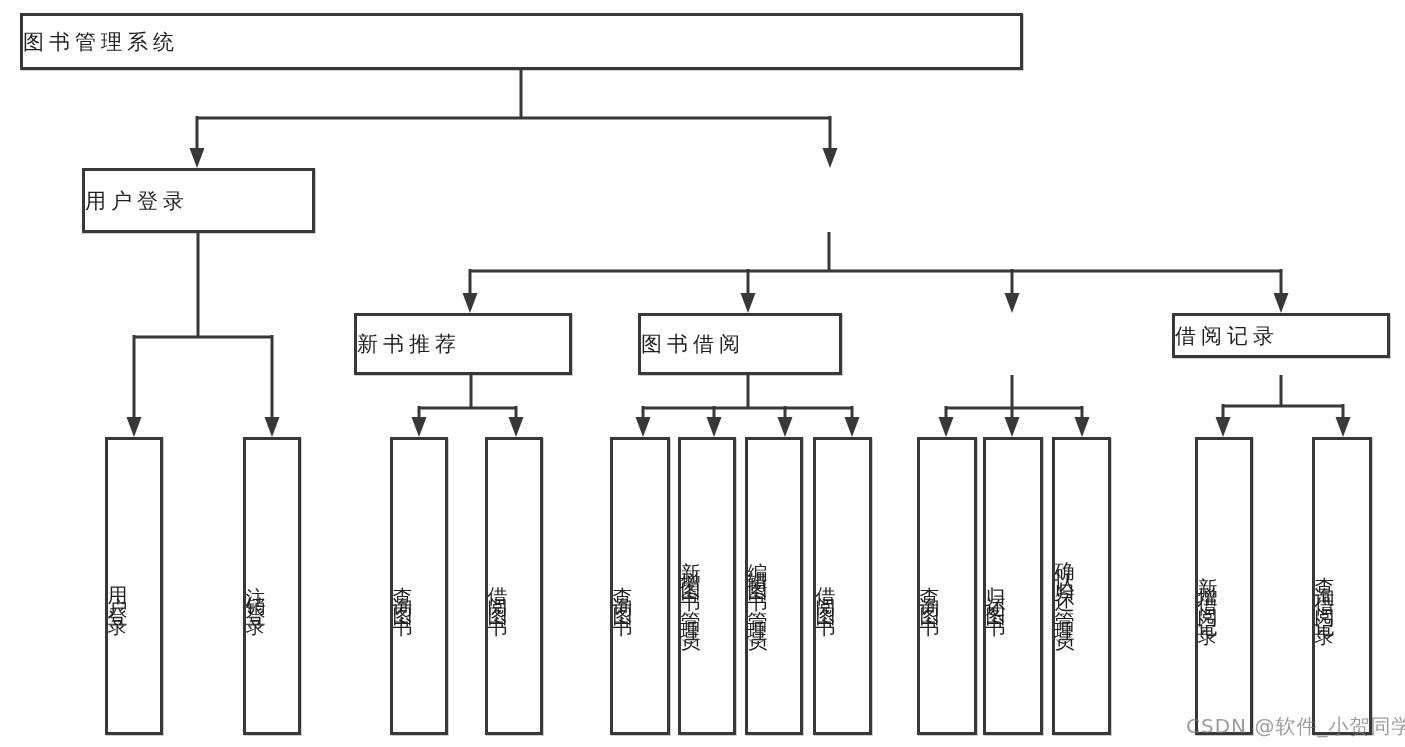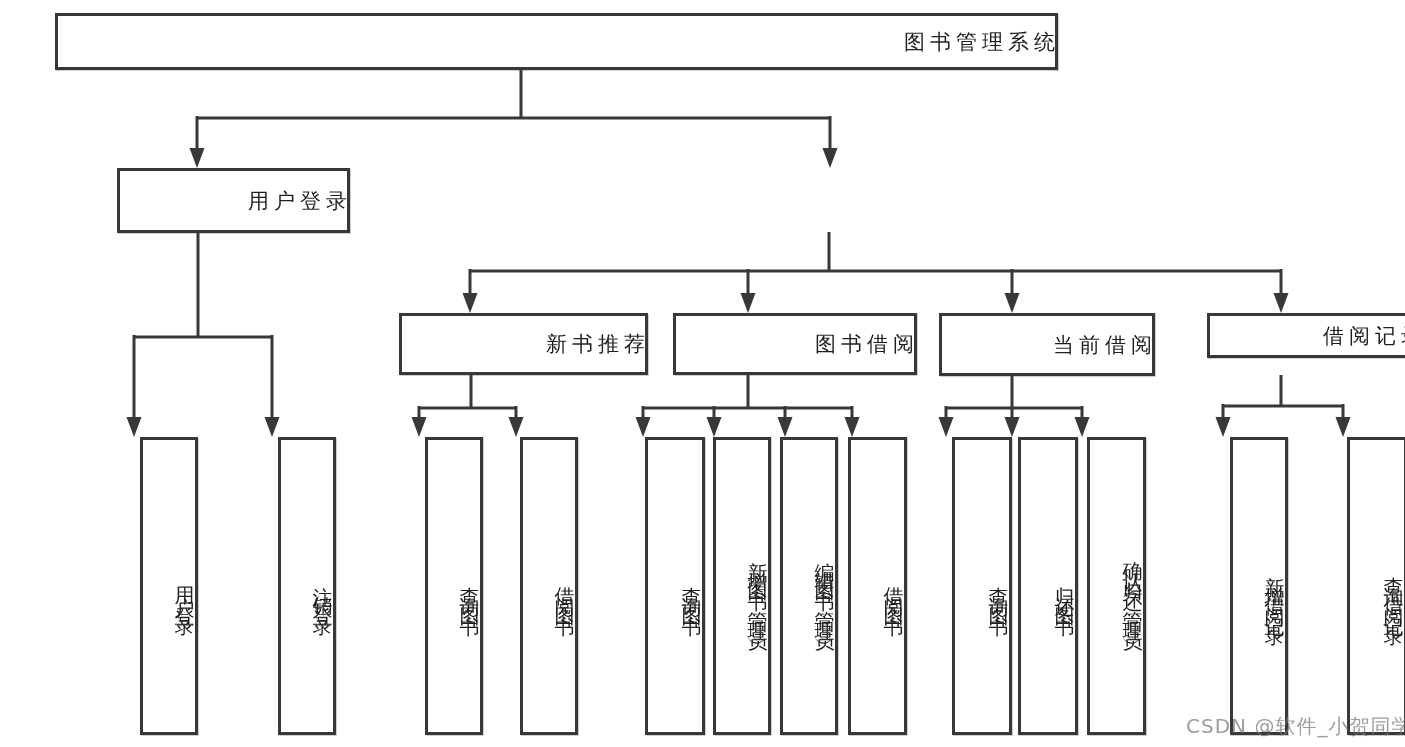--- a/index.html
+++ b/index.html
@@ -17,23 +17,22 @@
     width: 1405px; height: 747px;
     pointer-events: none;
   }
   .box {
     position: absolute;
     box-sizing: border-box;
     border: 3px solid #383838;
     background: #ffffff;
     display: flex;
     align-items: center;
-    justify-content: flex-end;
+    justify-content: flex-start;
     box-shadow: 1px 1px 0 rgba(60,60,60,0.25);
-    margin-left: 35px;
   }
   .hlabel {
     font-size: 21px;
     letter-spacing: 5px;
     margin-right: -5px;
     color: #1f1f1f;
     white-space: nowrap;
   }
   .leaf {
     top: 437px;
@@ -100,28 +99,25 @@
   </svg>
 
   <div class="box" style="left:20px;top:13px;width:1003px;height:57px">
     <span class="hlabel">图书管理系统</span>
   </div>
 
   <div class="box" style="left:82px;top:168px;width:233px;height:65px">
     <span class="hlabel">用户登录</span>
   </div>
 
-  <div class="box" style="left:364px;top:313px;width:249px;height:62px">
+  <div class="box" style="left:354px;top:313px;width:218px;height:62px">
     <span class="hlabel">新书推荐</span>
   </div>
-  <div class="box" style="left:638px;top:313px;width:244px;height:62px">
+  <div class="box" style="left:638px;top:313px;width:204px;height:62px">
     <span class="hlabel">图书借阅</span>
-  </div>
-  <div class="box" style="left:904px;top:313px;width:216px;height:63px">
-    <span class="hlabel">当前借阅</span>
   </div>
   <div class="box" style="left:1172px;top:313px;width:218px;height:45px">
     <span class="hlabel">借阅记录</span>
   </div>
 
   <div class="box leaf" style="left:105px">
     <span class="vlabel">用户登录</span>
   </div>
   <div class="box leaf" style="left:243px">
     <span class="vlabel">注销登录</span>

